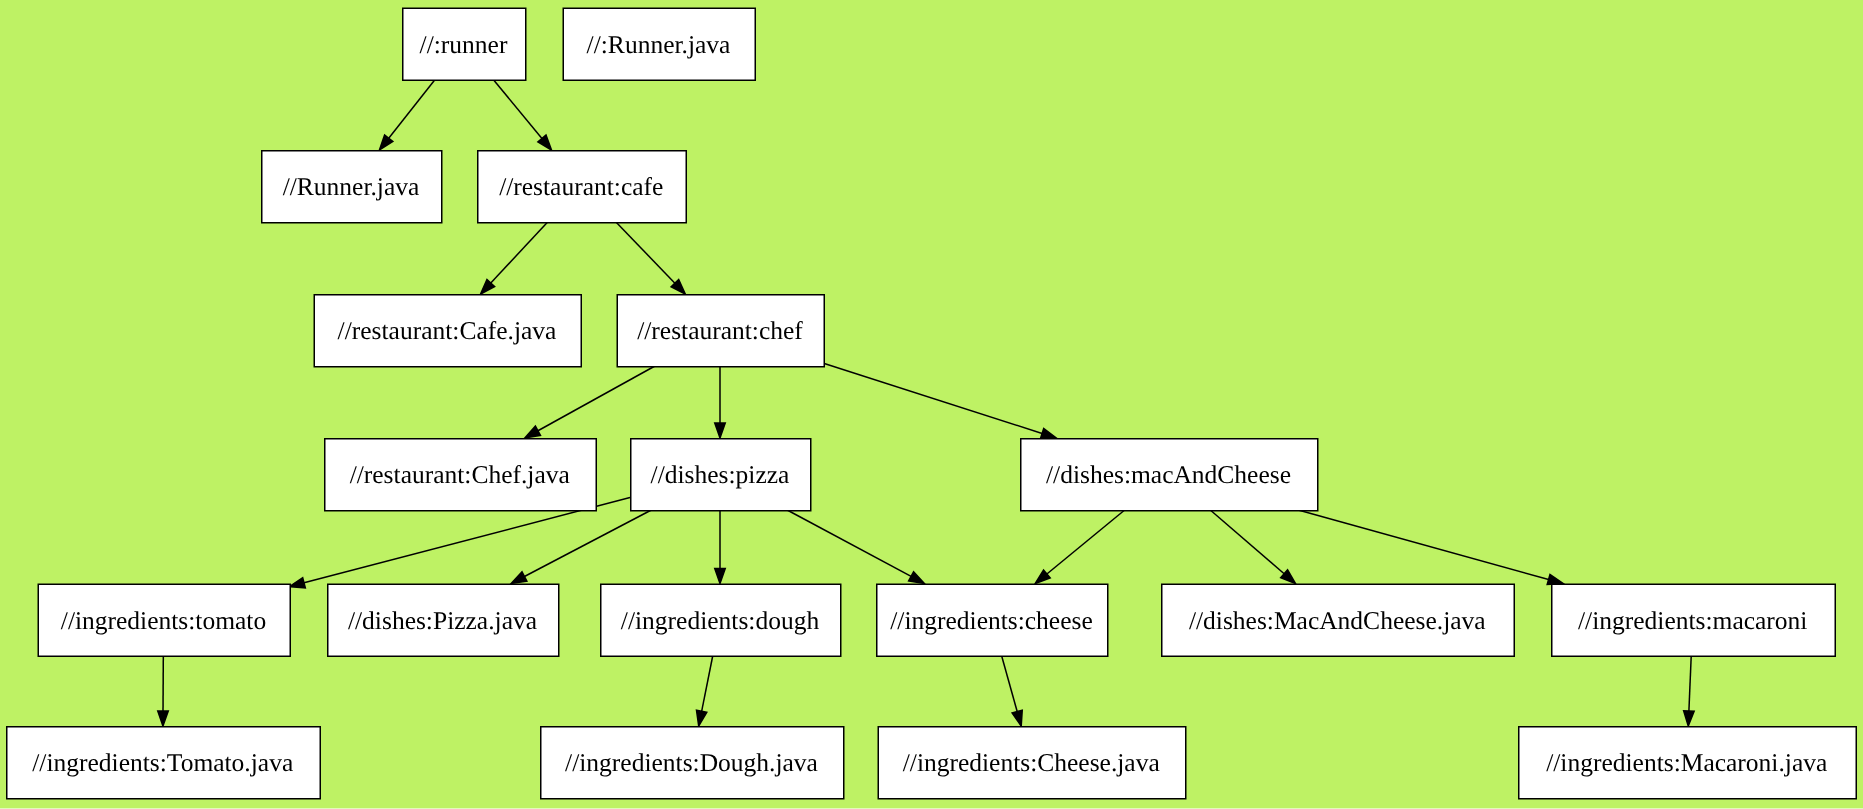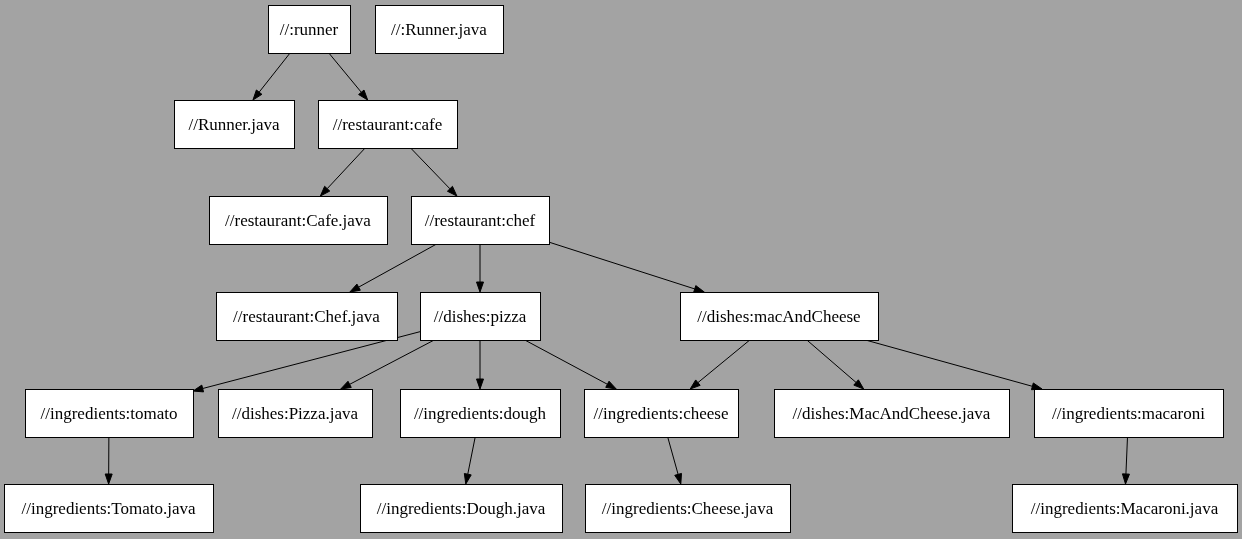--- a/index.html
+++ b/index.html
@@ -4,21 +4,21 @@
 <style>
   html, body {
     margin: 0;
     padding: 0;
     background: #ffffff;
   }
   .canvas-wrap {
     width: 1242px;
     height: 539px;
     position: relative;
-    background: #a3a3a3;
+    background: #bef264;
     font-family: "Liberation Serif", "DejaVu Serif", serif;
   }
   svg text {
     font-family: "Liberation Serif", "DejaVu Serif", serif;
     font-size: 17px;
     fill: #000000;
   }
 </style>
 </head>
 <body>

